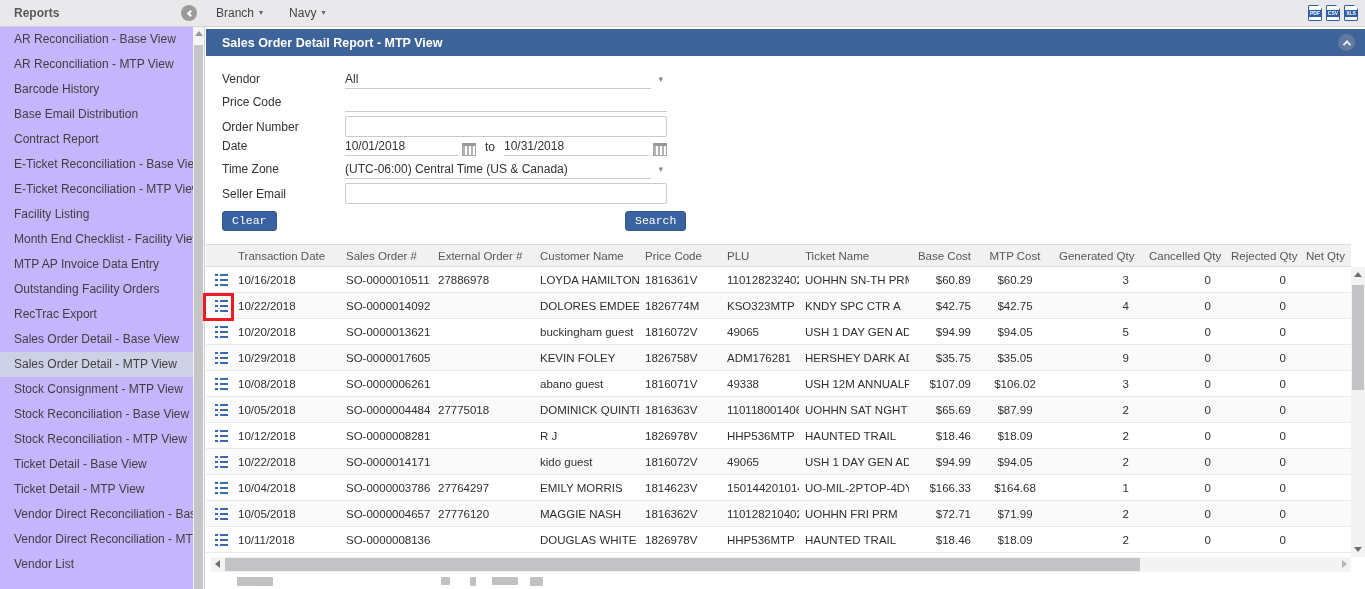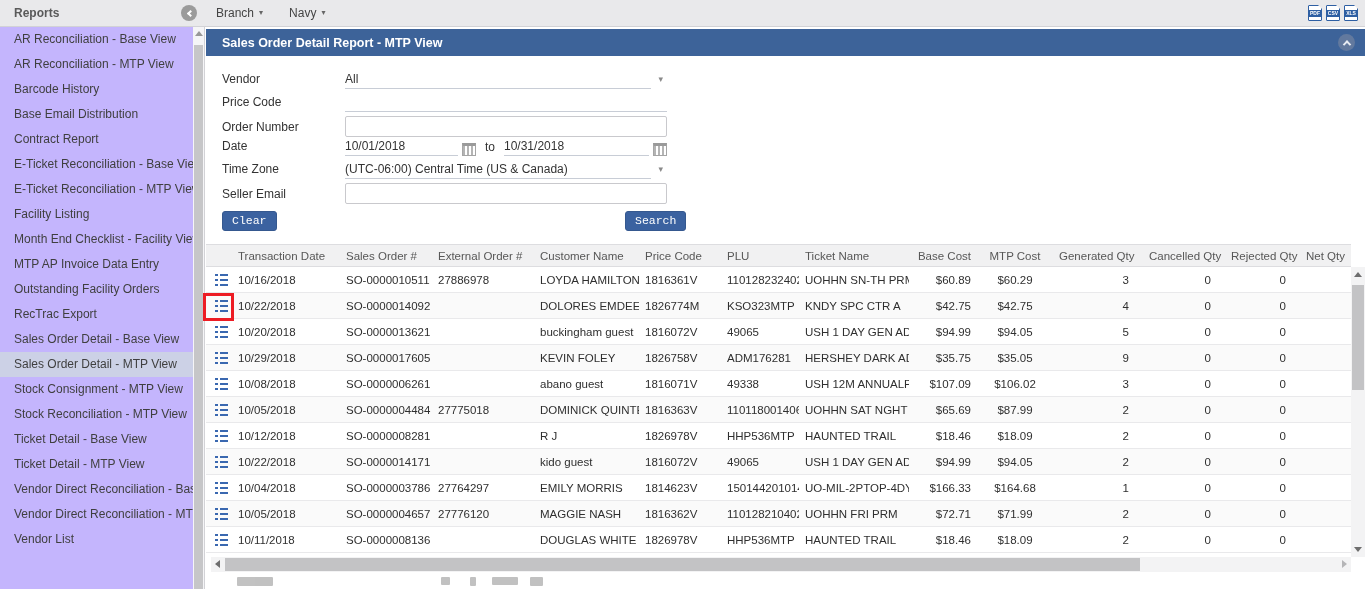--- a/index.html
+++ b/index.html
@@ -195,20 +195,21 @@
     <div class="sb-item">E-Ticket Reconciliation - Base View</div>
     <div class="sb-item">E-Ticket Reconciliation - MTP View</div>
     <div class="sb-item">Facility Listing</div>
     <div class="sb-item">Month End Checklist - Facility View</div>
     <div class="sb-item">MTP AP Invoice Data Entry</div>
     <div class="sb-item">Outstanding Facility Orders</div>
     <div class="sb-item">RecTrac Export</div>
     <div class="sb-item">Sales Order Detail - Base View</div>
     <div class="sb-item selected">Sales Order Detail - MTP View</div>
     <div class="sb-item">Stock Consignment - MTP View</div>
+    <div class="sb-item">Stock Reconciliation - Base View</div>
     <div class="sb-item">Stock Reconciliation - MTP View</div>
     <div class="sb-item">Ticket Detail - Base View</div>
     <div class="sb-item">Ticket Detail - MTP View</div>
     <div class="sb-item">Vendor Direct Reconciliation - Base Vi</div>
     <div class="sb-item">Vendor Direct Reconciliation - MTP Vie</div>
     <div class="sb-item">Vendor List</div>
   </div>
 <div class="sb-scrollbar">
   <span class="arrow-up"></span>
   <span class="thumb"></span>

